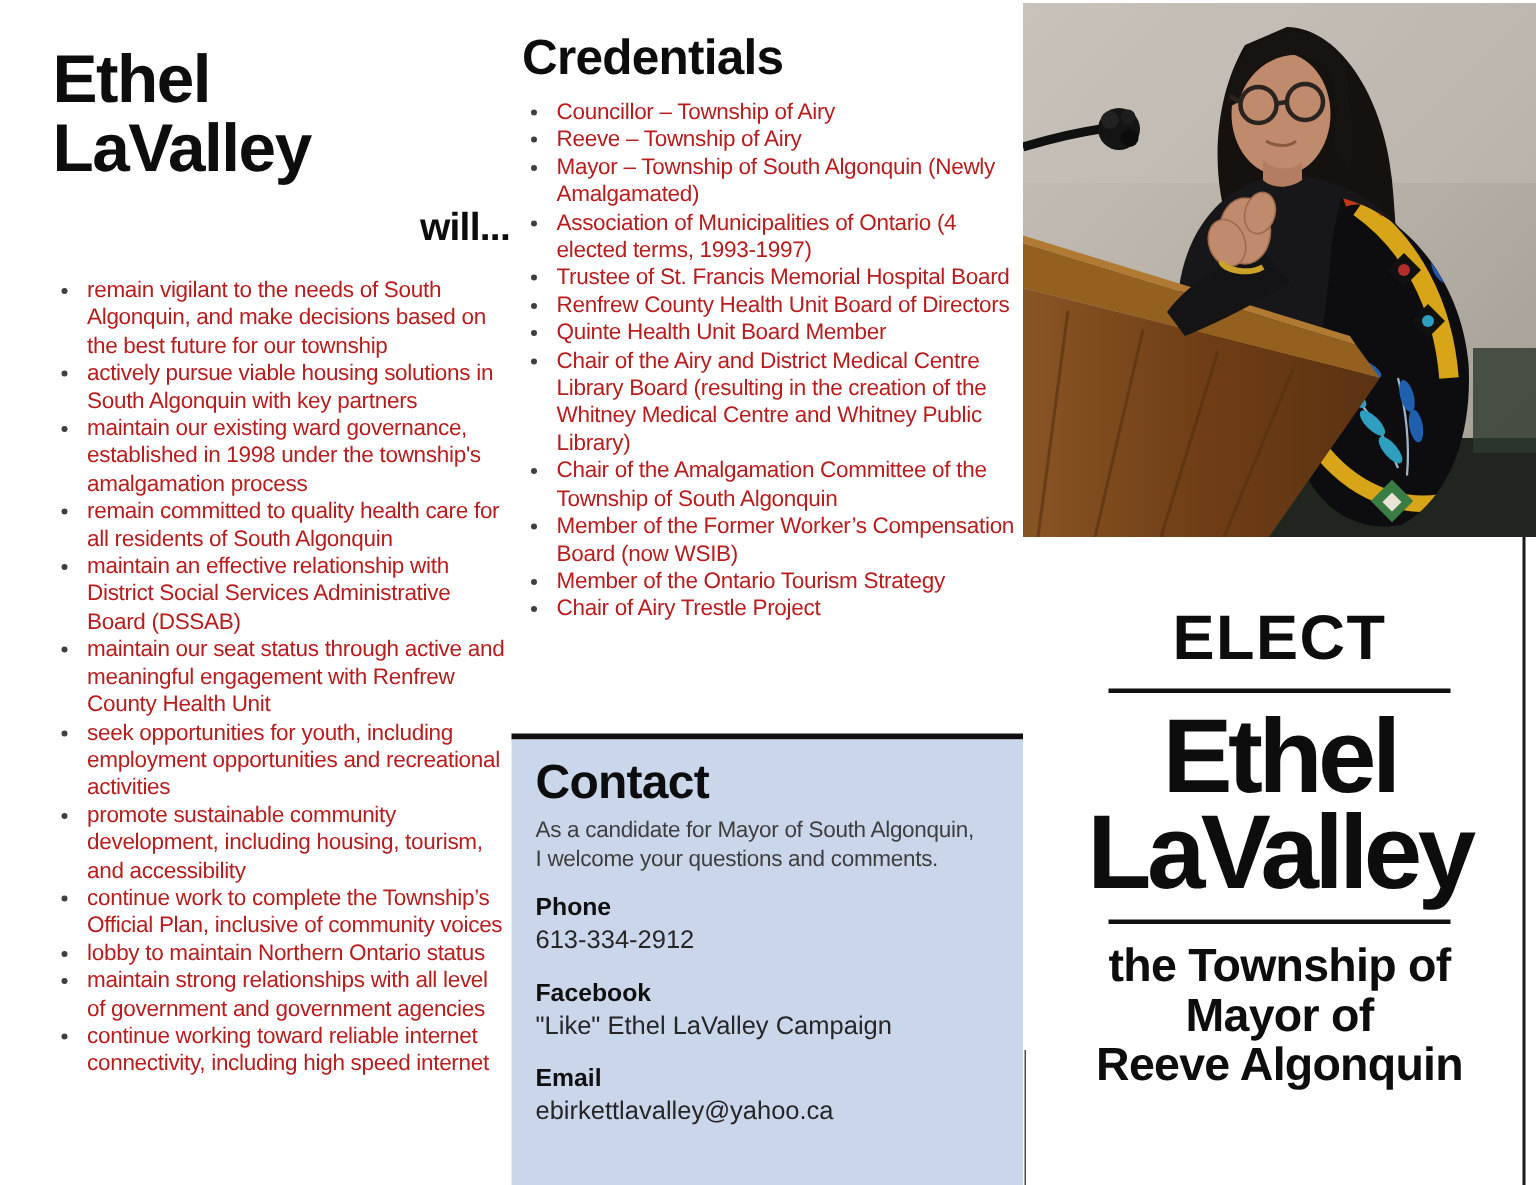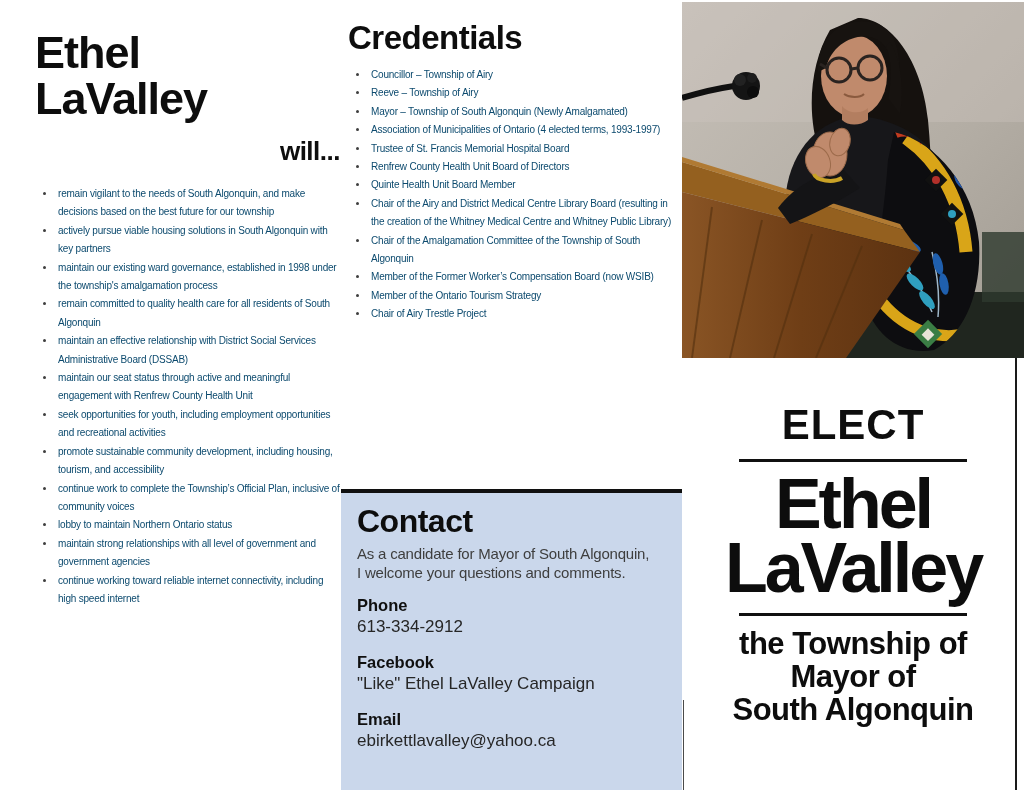--- a/index.html
+++ b/index.html
@@ -13,21 +13,21 @@
   .col-left{left:35px;top:30px;width:305px;}
   .brand-title{
     margin:0;font-size:45px;line-height:46px;font-weight:800;color:#0d0d0d;
     letter-spacing:-1px;
   }
   .brand-subtitle{
     margin:14px 0 0 0;font-size:26px;font-weight:800;color:#0d0d0d;letter-spacing:-0.5px;text-align:right;
   }
   ul.bullets{
     margin:18px 0 0 0;padding:0 0 0 21px;list-style:disc;
-    font-size:10px;line-height:18.4px;color:#0c4a6e;letter-spacing:-0.2px;
+    font-size:15px;line-height:18.4px;color:#b91c1c;letter-spacing:-0.2px;
   }
   ul.bullets li{margin:0;padding-left:2px;}
   ul.bullets li::marker{color:#3e3e3e;}
 
   
   .col-mid{left:348px;top:20px;width:332px;}
   .section-title{
     margin:0;font-size:33px;line-height:36px;font-weight:800;color:#0d0d0d;letter-spacing:-0.5px;
   }
   .col-mid ul.bullets{margin-top:10px;width:312px;}
@@ -221,18 +221,18 @@
 
 <div class="abs elect-panel">
   <h2 class="elect-eyebrow">ELECT</h2>
   <hr class="panel-divider">
   <div class="candidate-name"><span>Ethel</span><br>
     <span>LaValley</span></div>
   <hr class="panel-divider">
   <div class="office-title">
       <div>the Township of</div>
       <div>Mayor of</div>
-      <div>South Algonquin</div>
+      <div>Reeve Algonquin</div>
     </div>
 </div>
 
 <div class="abs edge-line-right"></div>
 <div class="abs edge-line-left"></div>
 
 </body></html>

